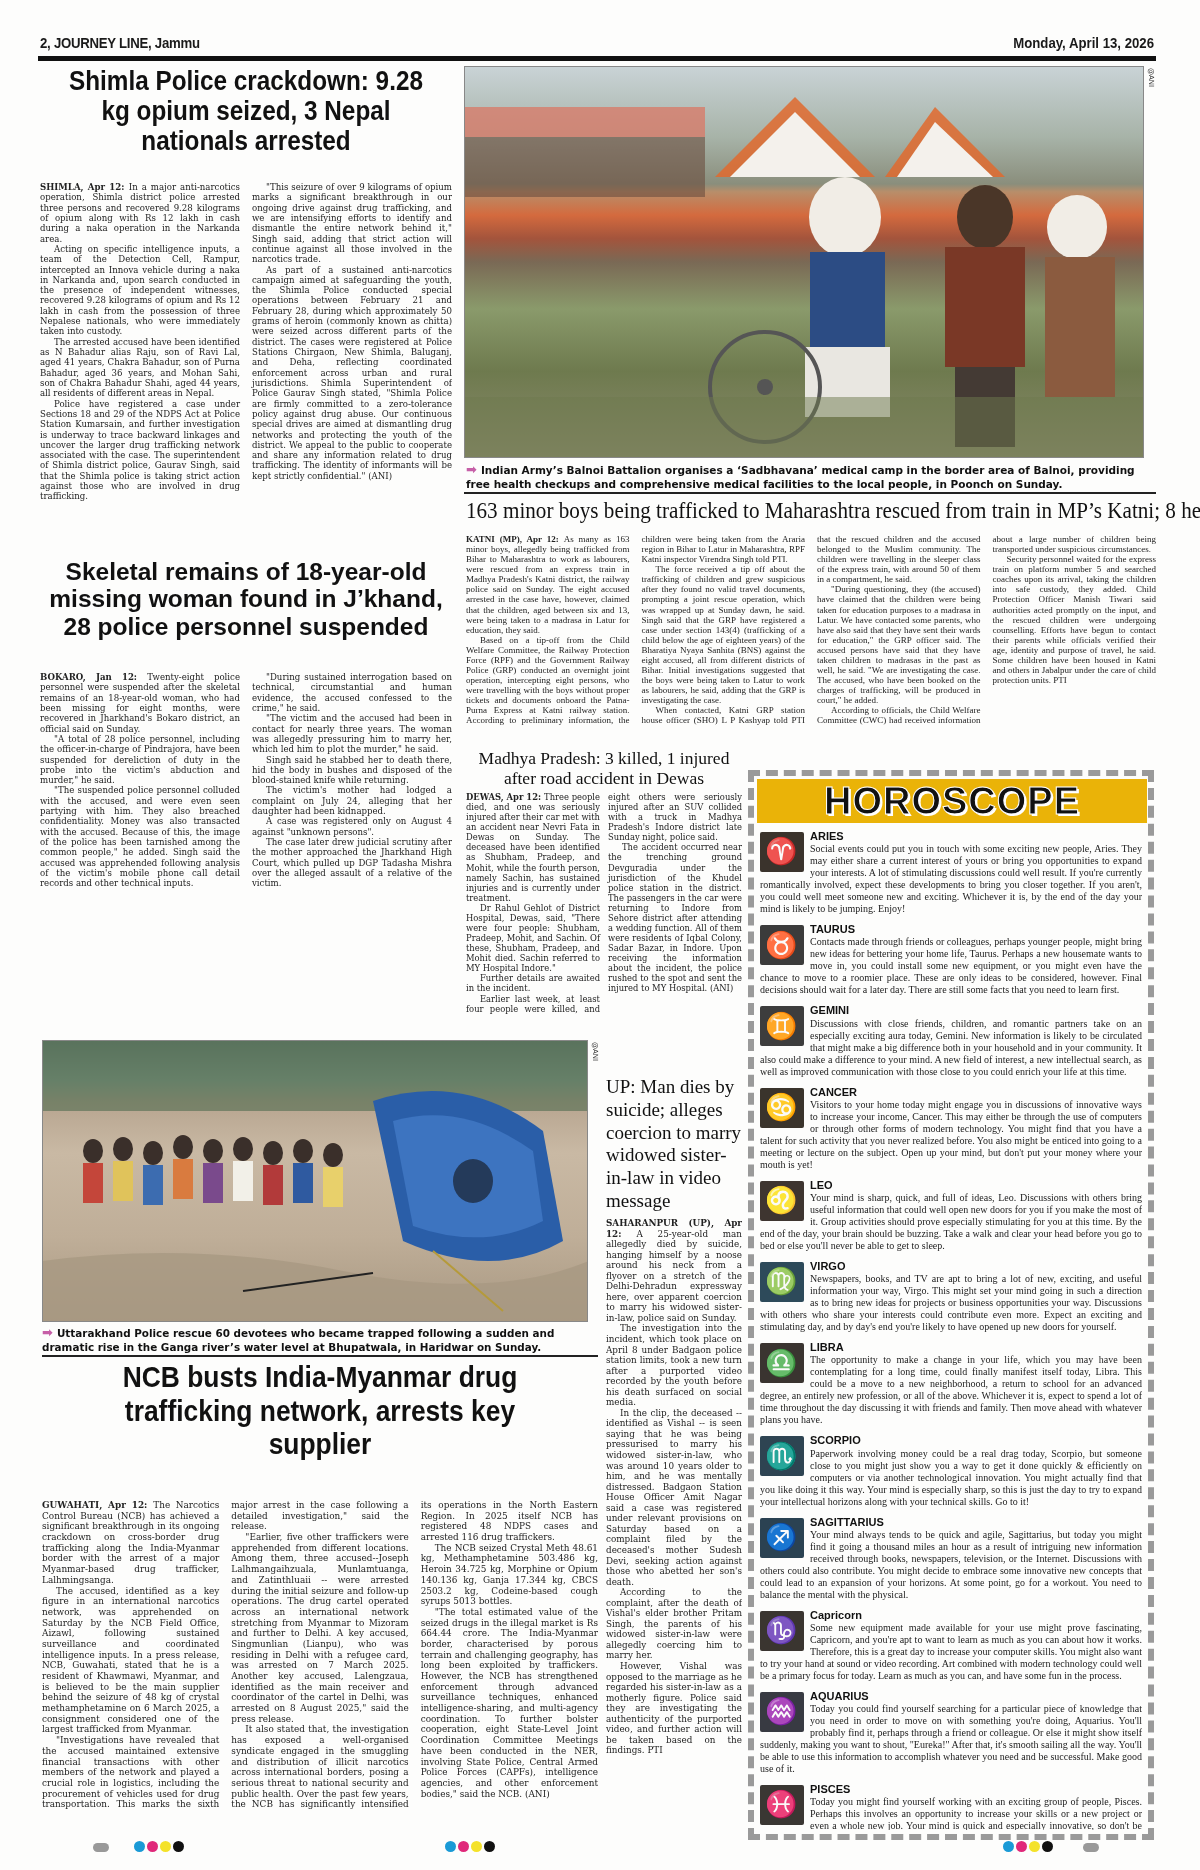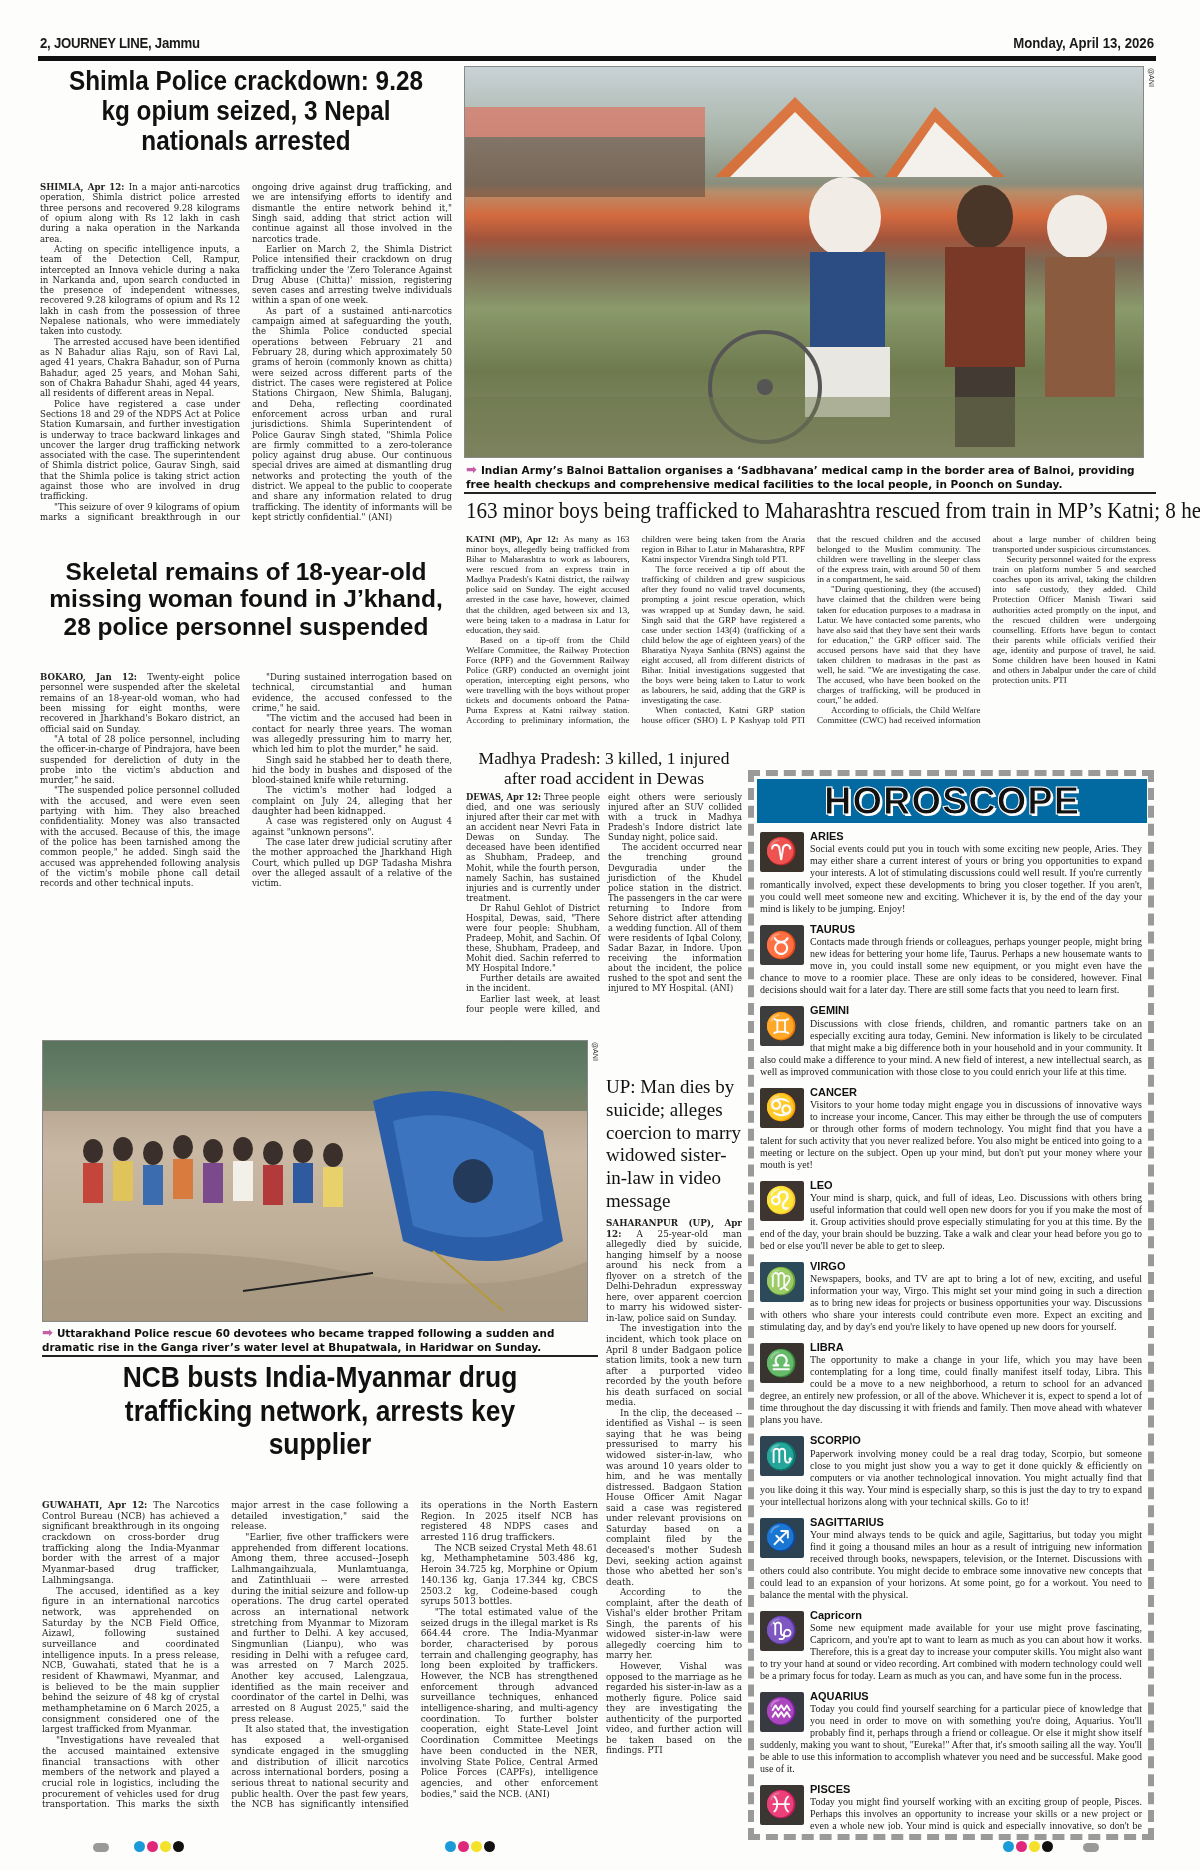--- a/index.html
+++ b/index.html
@@ -17,45 +17,44 @@
   .dl{font-weight:bold}
   .cols2{column-count:2;column-gap:12px}
   .cols3{column-count:3;column-gap:12px}
   .cols4{column-count:4;column-gap:12px}
   .photo{border:1px solid #888;overflow:hidden}
   .caption{font-family:"DejaVu Sans",sans-serif;font-weight:bold;font-size:10.5px;line-height:1.25;color:#111}
   .caption .arrow{color:#c65fa7;font-size:13px;margin-right:4px}
   .rule{height:2px;background:#222}
   .serifhead{font-family:"Liberation Serif",serif;color:#111;transform-origin:left}
   .horo-box{left:748px;top:770px;width:406px;height:1070px;border:6px dashed #9a9a9a}
-  .horo-title{left:757px;top:779px;width:390px;height:44px;background:#0369a1;display:flex;align-items:center;justify-content:center}
+  .horo-title{left:757px;top:779px;width:390px;height:44px;background:#eab308;display:flex;align-items:center;justify-content:center}
   .horo-title span{font-family:"Liberation Sans",sans-serif;font-weight:900;font-size:38px;letter-spacing:1px;color:#111;-webkit-text-stroke:1px #fff;text-shadow:2px 2px 0 #fff}
   .sign{margin-bottom:8px;font-family:"Liberation Serif",serif;font-size:10px;line-height:1.2;text-align:justify;color:#222}
   .sign .name{font-family:"Liberation Sans",sans-serif;font-weight:bold;font-size:11px;color:#111;margin-right:4px}
   .sign .ico{float:left;width:44px;height:40px;margin:2px 6px 2px 0;border-radius:2px;display:flex;align-items:center;justify-content:center;font-size:26px;color:#e9c36b}
   .dots{display:flex;gap:2px}
   .dots i{display:block;width:11px;height:11px;border-radius:50%}
   .pill{width:16px;height:9px;border-radius:5px;background:#999}
   .ani{font-family:"DejaVu Sans",sans-serif;font-size:7px;writing-mode:vertical-rl;color:#333}
 </style>
 </head>
 <body>
 
 <div class="abs hdr-left">2, JOURNEY LINE, Jammu</div>
 <div class="abs hdr-right">Monday, April 13, 2026</div>
 <div class="abs hdr-rule"></div>
 
 <div class="abs headline h1">Shimla Police crackdown: 9.28 kg opium seized, 3 Nepal nationals arrested</div>
 <div class="abs body cols2" id="shimla-body" style="left:40px;top:182px;width:412px;height:372px;overflow:hidden">
     <p class="first"><span class="dl">SHIMLA, Apr 12: </span>In a major anti-narcotics operation, Shimla district police arrested three persons and recovered 9.28 kilograms of opium along with Rs 12 lakh in cash during a naka operation in the Narkanda area.</p>
     <p>Acting on specific intelligence inputs, a team of the Detection Cell, Rampur, intercepted an Innova vehicle during a naka in Narkanda and, upon search conducted in the presence of independent witnesses, recovered 9.28 kilograms of opium and Rs 12 lakh in cash from the possession of three Nepalese nationals, who were immediately taken into custody.</p>
-    <p>The arrested accused have been identified as N Bahadur alias Raju, son of Ravi Lal, aged 41 years, Chakra Bahadur, son of Purna Bahadur, aged 25 years, and Mohan Sahi, son of Chakra Bahadur Shahi, aged 44 years, all residents of different areas in Nepal.</p>
+    <p>The arrested accused have been identified as N Bahadur alias Raju, son of Ravi Lal, aged 41 years, Chakra Bahadur, son of Purna Bahadur, aged 36 years, and Mohan Sahi, son of Chakra Bahadur Shahi, aged 44 years, all residents of different areas in Nepal.</p>
     <p>Police have registered a case under Sections 18 and 29 of the NDPS Act at Police Station Kumarsain, and further investigation is underway to trace backward linkages and uncover the larger drug trafficking network associated with the case. The superintendent of Shimla district police, Gaurav Singh, said that the Shimla police is taking strict action against those who are involved in drug trafficking.</p>
     <p>"This seizure of over 9 kilograms of opium marks a significant breakthrough in our ongoing drive against drug trafficking, and we are intensifying efforts to identify and dismantle the entire network behind it," Singh said, adding that strict action will continue against all those involved in the narcotics trade.</p>
-    <p>Earlier on March 2, the Shimla District Police intensified their crackdown on drug trafficking under the 'Zero Tolerance Against Drug Abuse (Chitta)' mission, registering seven cases and arresting twelve individuals within a span of one week.</p>
     <p>As part of a sustained anti-narcotics campaign aimed at safeguarding the youth, the Shimla Police conducted special operations between February 21 and February 28, during which approximately 50 grams of heroin (commonly known as chitta) were seized across different parts of the district. The cases were registered at Police Stations Chirgaon, New Shimla, Baluganj, and Deha, reflecting coordinated enforcement across urban and rural jurisdictions. Shimla Superintendent of Police Gaurav Singh stated, "Shimla Police are firmly committed to a zero-tolerance policy against drug abuse. Our continuous special drives are aimed at dismantling drug networks and protecting the youth of the district. We appeal to the public to cooperate and share any information related to drug trafficking. The identity of informants will be kept strictly confidential." (ANI)</p>
   </div>
 
 <div class="abs headline" style="left:40px;top:558px;width:412px;font-size:24.5px">Skeletal remains of 18-year-old missing woman found in J’khand, 28 police personnel suspended</div>
 <div class="abs body cols2" id="jharkhand-body" style="left:40px;top:672px;width:412px;height:358px;overflow:hidden">
     <p class="first"><span class="dl">BOKARO, Jan 12: </span>Twenty-eight police personnel were suspended after the skeletal remains of an 18-year-old woman, who had been missing for eight months, were recovered in Jharkhand's Bokaro district, an official said on Sunday.</p>
     <p>"A total of 28 police personnel, including the officer-in-charge of Pindrajora, have been suspended for dereliction of duty in the probe into the victim's abduction and murder," he said.</p>
     <p>"The suspended police personnel colluded with the accused, and were even seen partying with him. They also breached confidentiality. Money was also transacted with the accused. Because of this, the image of the police has been tarnished among the common people," he added. Singh said the accused was apprehended following analysis of the victim's mobile phone call detail records and other technical inputs.</p>
     <p>"During sustained interrogation based on technical, circumstantial and human evidence, the accused confessed to the crime," he said.</p>
     <p>"The victim and the accused had been in contact for nearly three years. The woman was allegedly pressuring him to marry her, which led him to plot the murder," he said.</p>

